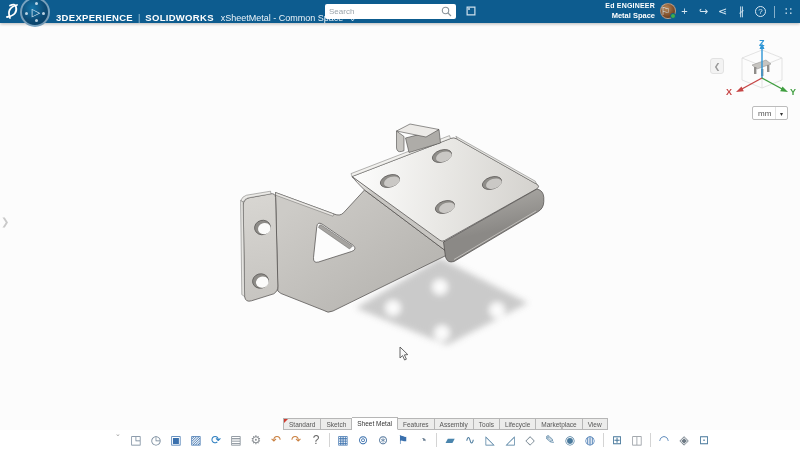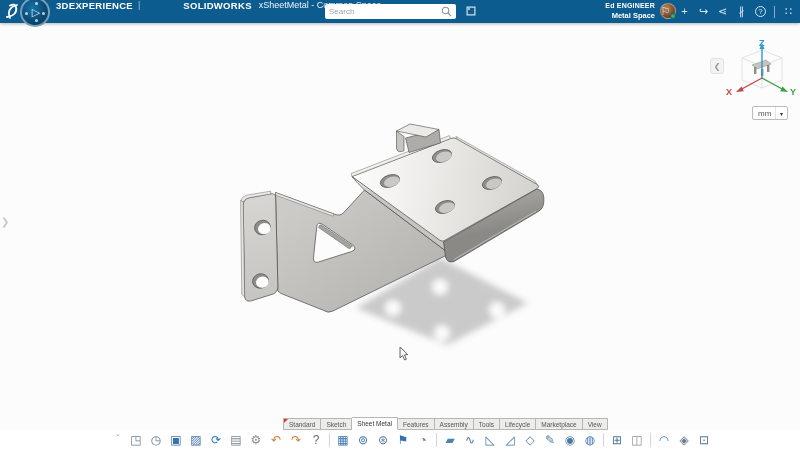--- a/index.html
+++ b/index.html
@@ -9,24 +9,24 @@
 
   
   .topbar { position:absolute; left:0; top:0; width:800px; height:23px; background:#0d5c8f;
             box-shadow:0 1px 3px rgba(0,0,0,.28); z-index:30; }
   .ds-swirl { position:absolute; left:3px; top:2px; width:18px; height:18px; }
   .badge { position:absolute; left:20px; top:-3px; width:30px; height:30px; border-radius:50%;
            background:radial-gradient(circle at 40% 35%, #1574a8 0%, #0c4a74 55%, #083a5e 100%);
            border:2px solid rgba(210,230,245,.55); z-index:31; display:flex; align-items:center; justify-content:center; }
   .badge .play { color:#e8f4fc; font-size:11px; line-height:1; transform:translateX(1px); }
   .badge .dot { position:absolute; width:3px; height:3px; border-radius:50%; background:rgba(230,243,252,.8); }
-  .brand-row { position:absolute; left:56px; top:0; height:23px; display:flex; align-items:flex-start; gap:5px; white-space:nowrap; }
+  .brand-row { position:absolute; left:56px; top:0; height:23px; display:flex; align-items:flex-end; gap:5px; white-space:nowrap; }
   .brand { color:#fff; font-size:9.5px; font-weight:bold; letter-spacing:.3px; }
   .brand-sep { color:#9fc4da; font-size:9px; }
-  .product { color:#fff; font-size:9.5px; font-weight:bold; letter-spacing:.3px;margin-left:38px; }
+  .product { color:#fff; font-size:9.5px; font-weight:bold; letter-spacing:.3px; }
   .context { color:#eaf3f9; font-size:9px; margin-left:2px; }
   .context-caret { color:#cfe3ef; font-size:8px; margin-left:1px; }
   .search-wrap { position:absolute; left:325px; top:4px; width:131px; height:15px; background:#fff;
                  border-radius:2px; display:flex; align-items:center; padding:0 4px; }
   .search-input { border:none; outline:none; flex:1; font-size:8px; color:#444; font-family:"Liberation Sans",sans-serif; }
   .search-input::placeholder { color:#9aa4ab; }
   .tag-icon { position:absolute; left:464px; top:4px; width:14px; height:14px; }
   .user-block { position:absolute; right:145px; top:2px; text-align:right; color:#fff; line-height:1.25; }
   .user-name { font-size:7px; font-weight:bold; letter-spacing:.2px; }
   .user-space { font-size:7.5px; font-weight:bold; }

